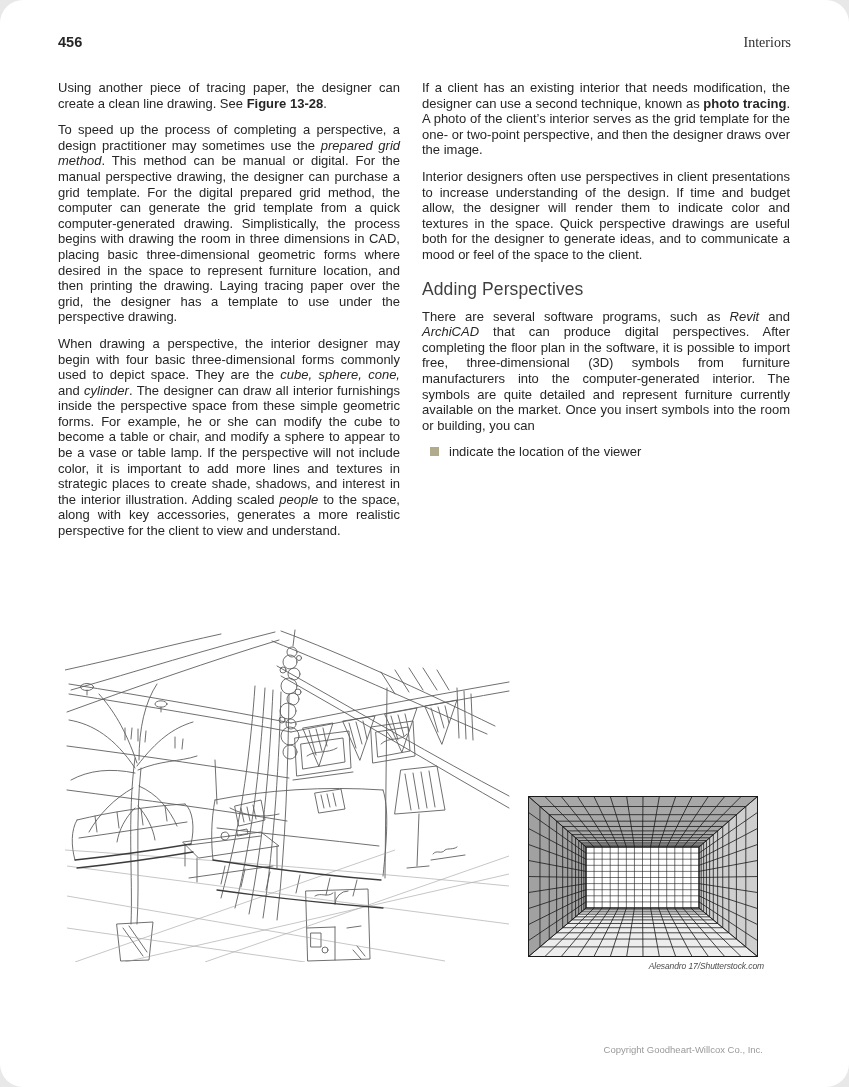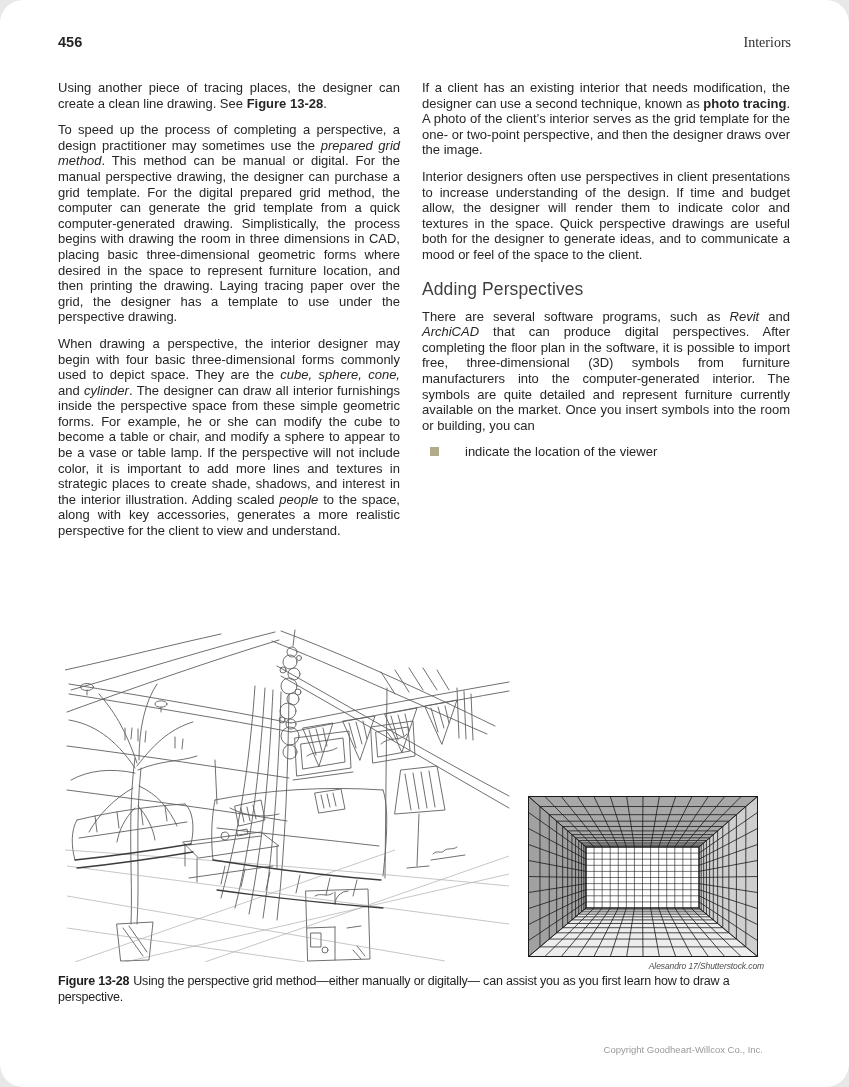--- a/index.html
+++ b/index.html
@@ -17,21 +17,21 @@
   .running{font-family:"Liberation Serif", serif; font-size:14px; color:#2e2e2e;}
   
   .cols{position:absolute; top:80px; left:58px; display:flex; gap:22px;}
   .col-left{width:342px;}
   .col-right{width:368px;}
   .col p{margin:0 0 11px 0; font-size:13px; line-height:15.6px; text-align:justify;}
   .col p .b{font-weight:bold;}
   .col p .i{font-style:italic;}
   h2.sechead{margin:16px 0 9px 0; font-size:17.5px; font-weight:400; color:var(--heading,#3f3f3f); letter-spacing:.1px;}
   ul.blist{list-style:none; margin:2px 0 0 0; padding:0 0 0 8px;}
-  ul.blist li{display:flex; gap:26px; margin:0 0 8px 0; font-size:13px; line-height:15.6px; text-align:left;}
+  ul.blist li{display:flex; gap:10px; margin:0 0 8px 0; font-size:13px; line-height:15.6px; text-align:left;}
   .sq{width:9px; height:9px; background:var(--bullet,#b2ab8b); margin-top:3px; flex:0 0 9px;}
   
   .sketch{position:absolute; left:65px; top:628px; width:445px; height:334px;}
   .gridimg{position:absolute; left:528px; top:796px; width:230px; height:161px;}
   .credit{position:absolute; font-size:8.5px; font-style:italic; color:var(--credit,#4d4d4d); letter-spacing:-0.1px;}
   .credit-l{left:65px; top:961px; width:447px; text-align:right;}
   .credit-r{left:528px; top:961px; width:236px; text-align:right;}
   .caption{position:absolute; left:58px; top:973px; width:732px; font-size:12.5px; line-height:16px; letter-spacing:-0.2px; color:#1d1d1d;}
   .caption .cb{font-weight:bold; margin-right:4px;}
   .pgfoot{position:absolute; top:1044px; left:0; width:763px; text-align:right; font-size:9.5px; color:var(--muted,#9a9a9a);}
@@ -42,21 +42,21 @@
 
 <div class="page" style="--page-bg: #ffffff; --body: #262626; --heading: #3f3f3f; --bullet: #b2ab8b; --credit: #4d4d4d; --muted: #9a9a9a;">
 
   <div class="pagehead">
     <span class="folio">456</span>
     <span class="running">Interiors</span>
   </div>
 
   <div class="cols">
     <div class="col col-left">
-      <p><span>Using another piece of tracing places, the designer can create a clean line drawing. See </span><span class="b">Figure 13-28</span><span>.</span></p>
+      <p><span>Using another piece of tracing paper, the designer can create a clean line drawing. See </span><span class="b">Figure 13-28</span><span>.</span></p>
       <p><span>To speed up the process of completing a perspective, a design practitioner may sometimes use the </span><span class="i">prepared grid method</span><span>. This method can be manual or digital. For the manual perspective drawing, the designer can purchase a grid template. For the digital prepared grid method, the computer can generate the grid template from a quick computer-generated drawing. Simplistically, the process begins with drawing the room in three dimensions in CAD, placing basic three-dimensional geometric forms where desired in the space to represent furniture location, and then printing the drawing. Laying tracing paper over the grid, the designer has a template to use under the perspective drawing.</span></p>
       <p><span>When drawing a perspective, the interior designer may begin with four basic three-dimensional forms commonly used to depict space. They are the </span><span class="i">cube, sphere, cone,</span><span> and </span><span class="i">cylinder</span><span>. The designer can draw all interior furnishings inside the perspective space from these simple geometric forms. For example, he or she can modify the cube to become a table or chair, and modify a sphere to appear to be a vase or table lamp. If the perspective will not include color, it is important to add more lines and textures in strategic places to create shade, shadows, and interest in the interior illustration. Adding scaled </span><span class="i">people</span><span> to the space, along with key accessories, generates a more realistic perspective for the client to view and understand.</span></p>
     </div>
     <div class="col col-right">
       <p><span>If a client has an existing interior that needs modification, the designer can use a second technique, known as </span><span class="b">photo tracing</span><span>. A photo of the client’s interior serves as the grid template for the one- or two-point perspective, and then the designer draws over the image.</span></p>
       <p><span>Interior designers often use perspectives in client presentations to increase understanding of the design. If time and budget allow, the designer will render them to indicate color and textures in the space. Quick perspective drawings are useful both for the designer to generate ideas, and to communicate a mood or feel of the space to the client.</span></p>
       <h2 class="sechead">Adding Perspectives</h2>
       <p><span>There are several software programs, such as </span><span class="i">Revit</span><span> and </span><span class="i">ArchiCAD</span><span> that can produce digital perspectives. After completing the floor plan in the software, it is possible to import free, three-dimensional (3D) symbols from furniture manufacturers into the computer-generated interior. The symbols are quite detailed and represent furniture currently available on the market. Once you insert symbols into the room or building, you can</span></p>
       <ul class="blist">
         <li>
@@ -290,18 +290,15 @@
         <line x1="58" y1="93.7" x2="171" y2="93.7" stroke="#1a1a1a" stroke-width="0.6"></line>
         <line x1="58" y1="99.8" x2="171" y2="99.8" stroke="#1a1a1a" stroke-width="0.6"></line>
         <line x1="58" y1="105.9" x2="171" y2="105.9" stroke="#1a1a1a" stroke-width="0.6"></line>
         <polygon points="58,51 171,51 171,112 58,112" fill="none" stroke="#1a1a1a" stroke-width="1.5"></polygon>
         <polygon points="0,0 230,0 230,161 0,161" fill="none" stroke="#1a1a1a" stroke-width="2"></polygon>
       </svg>
   </div>
 
   <div class="credit credit-r">Alesandro 17/Shutterstock.com</div>
 
-  <div class="caption">
-    <span class="cb">Figure 13-28</span><span>Using the perspective grid method—either manually or digitally— can assist you as you first learn how to draw a perspective.</span>
-  </div>
 
   <div class="pgfoot">Copyright Goodheart-Willcox Co., Inc.</div>
 </div>
 
 </body></html>

